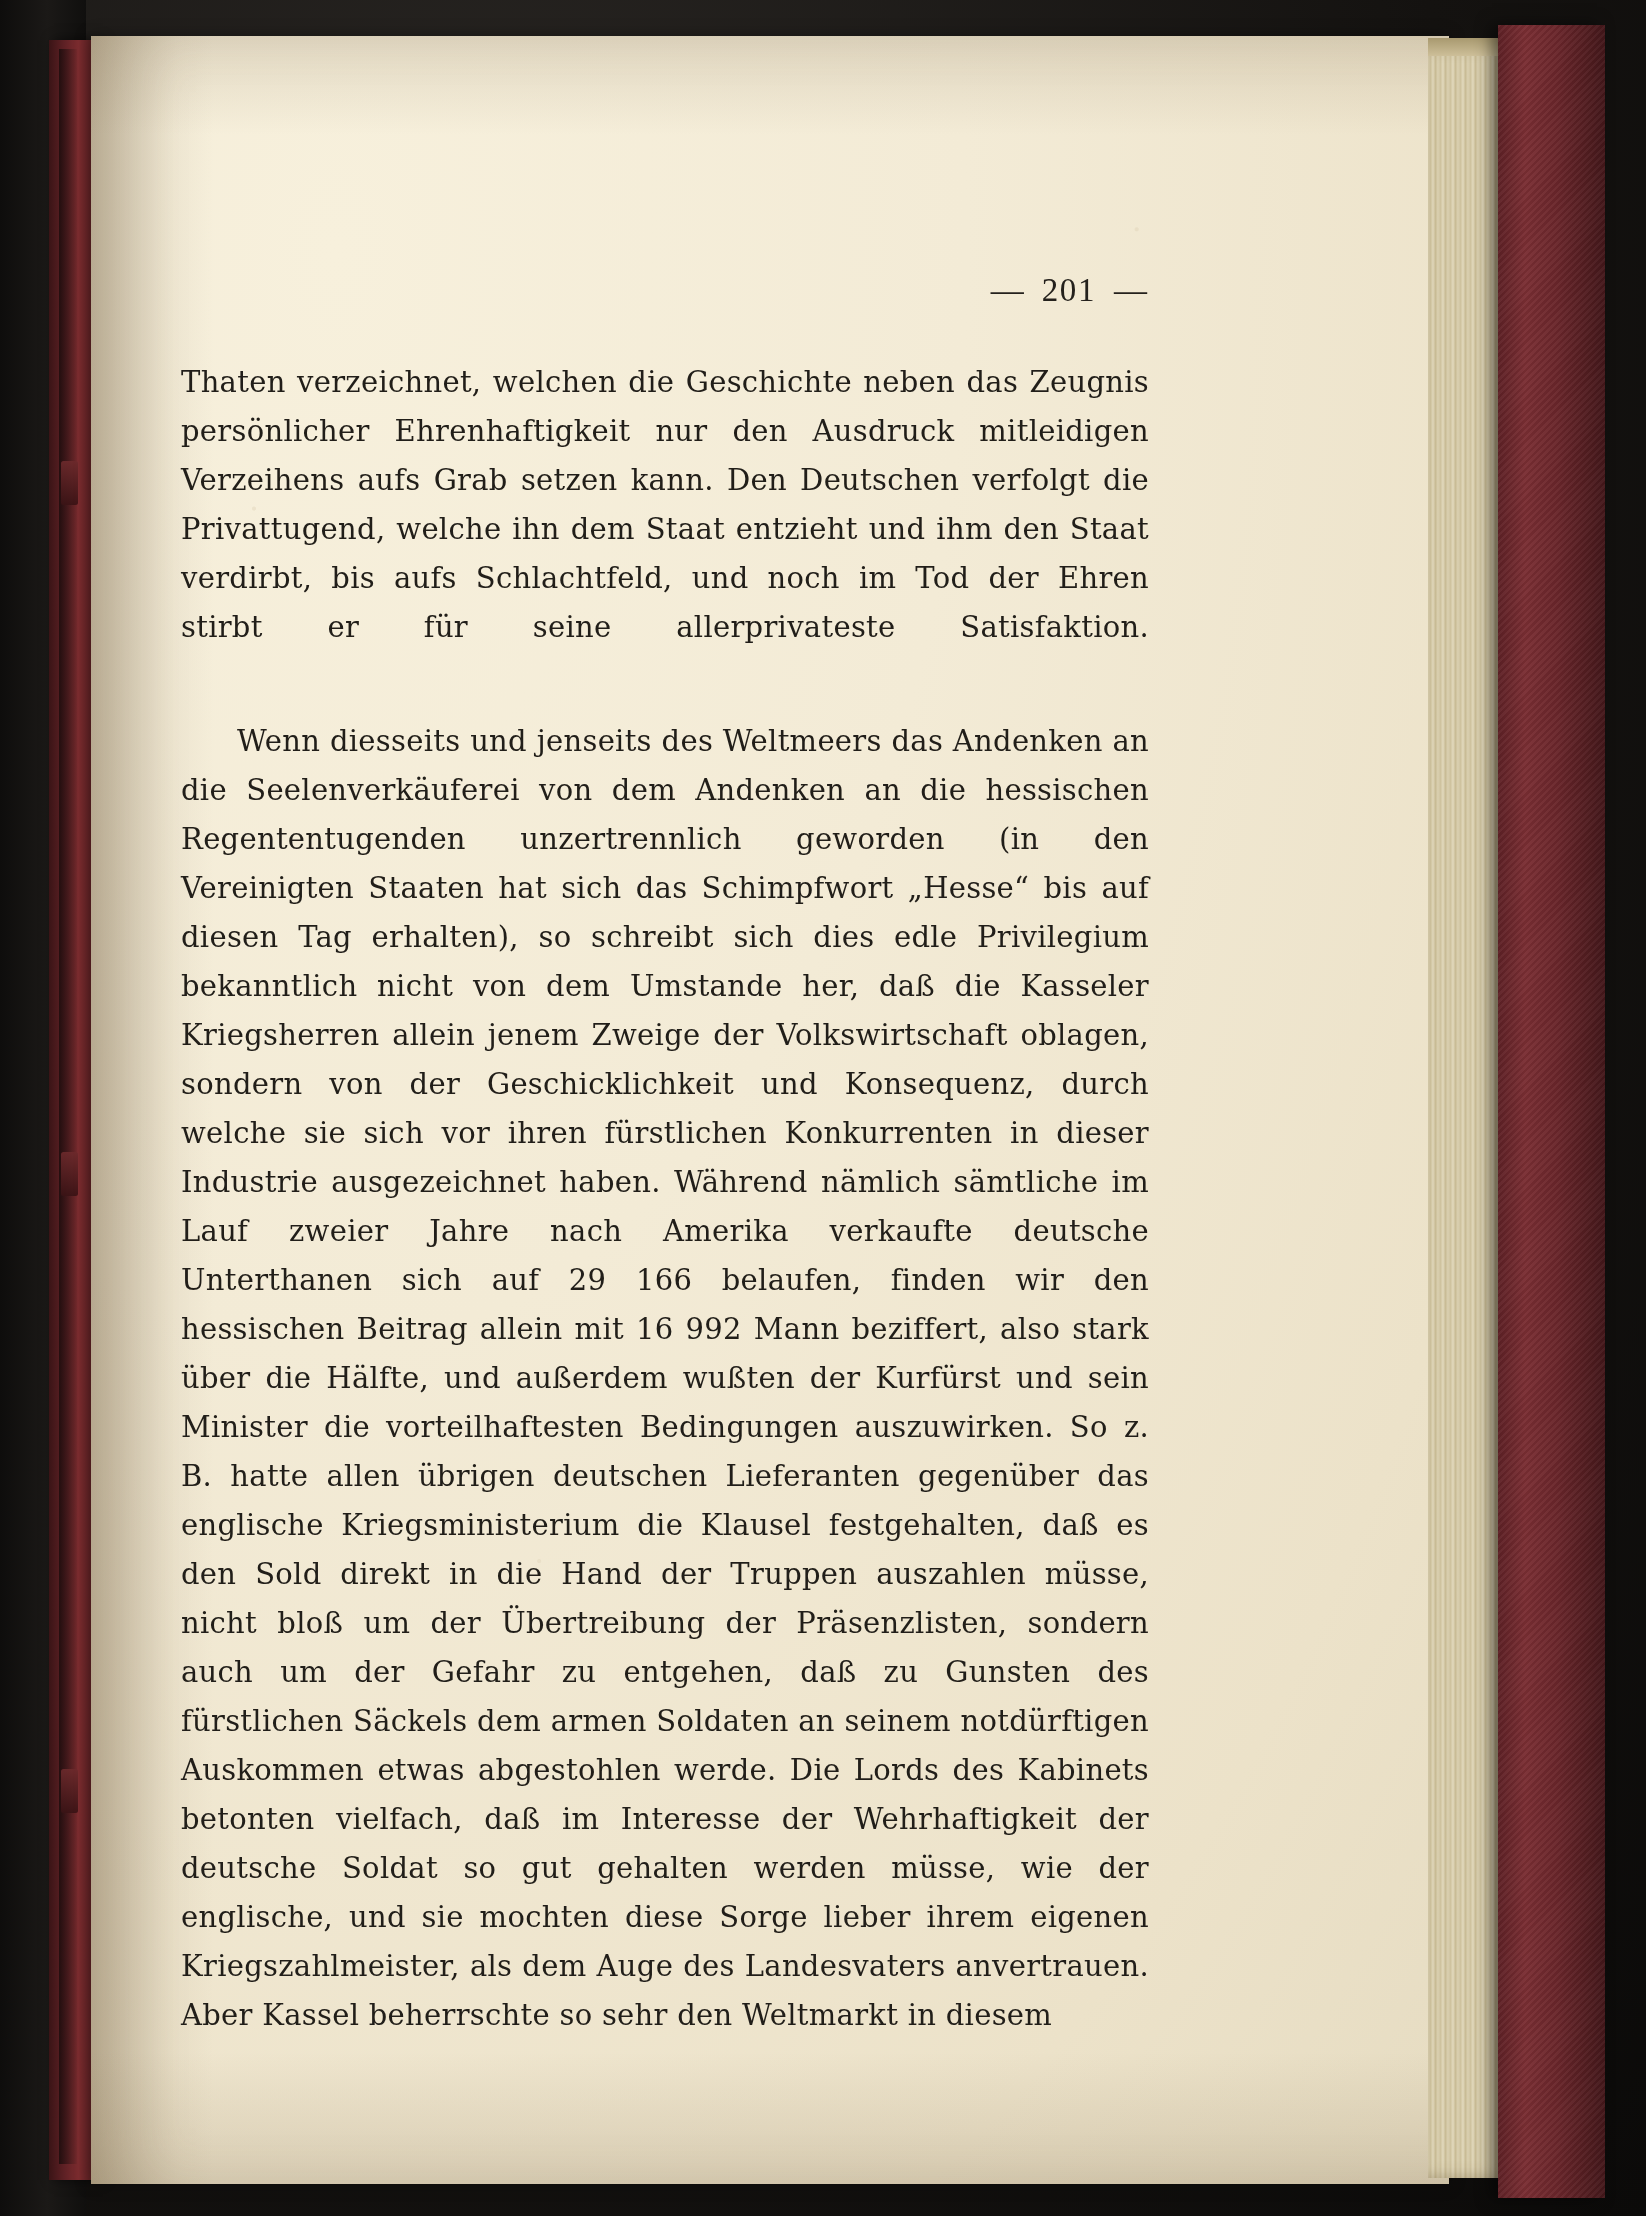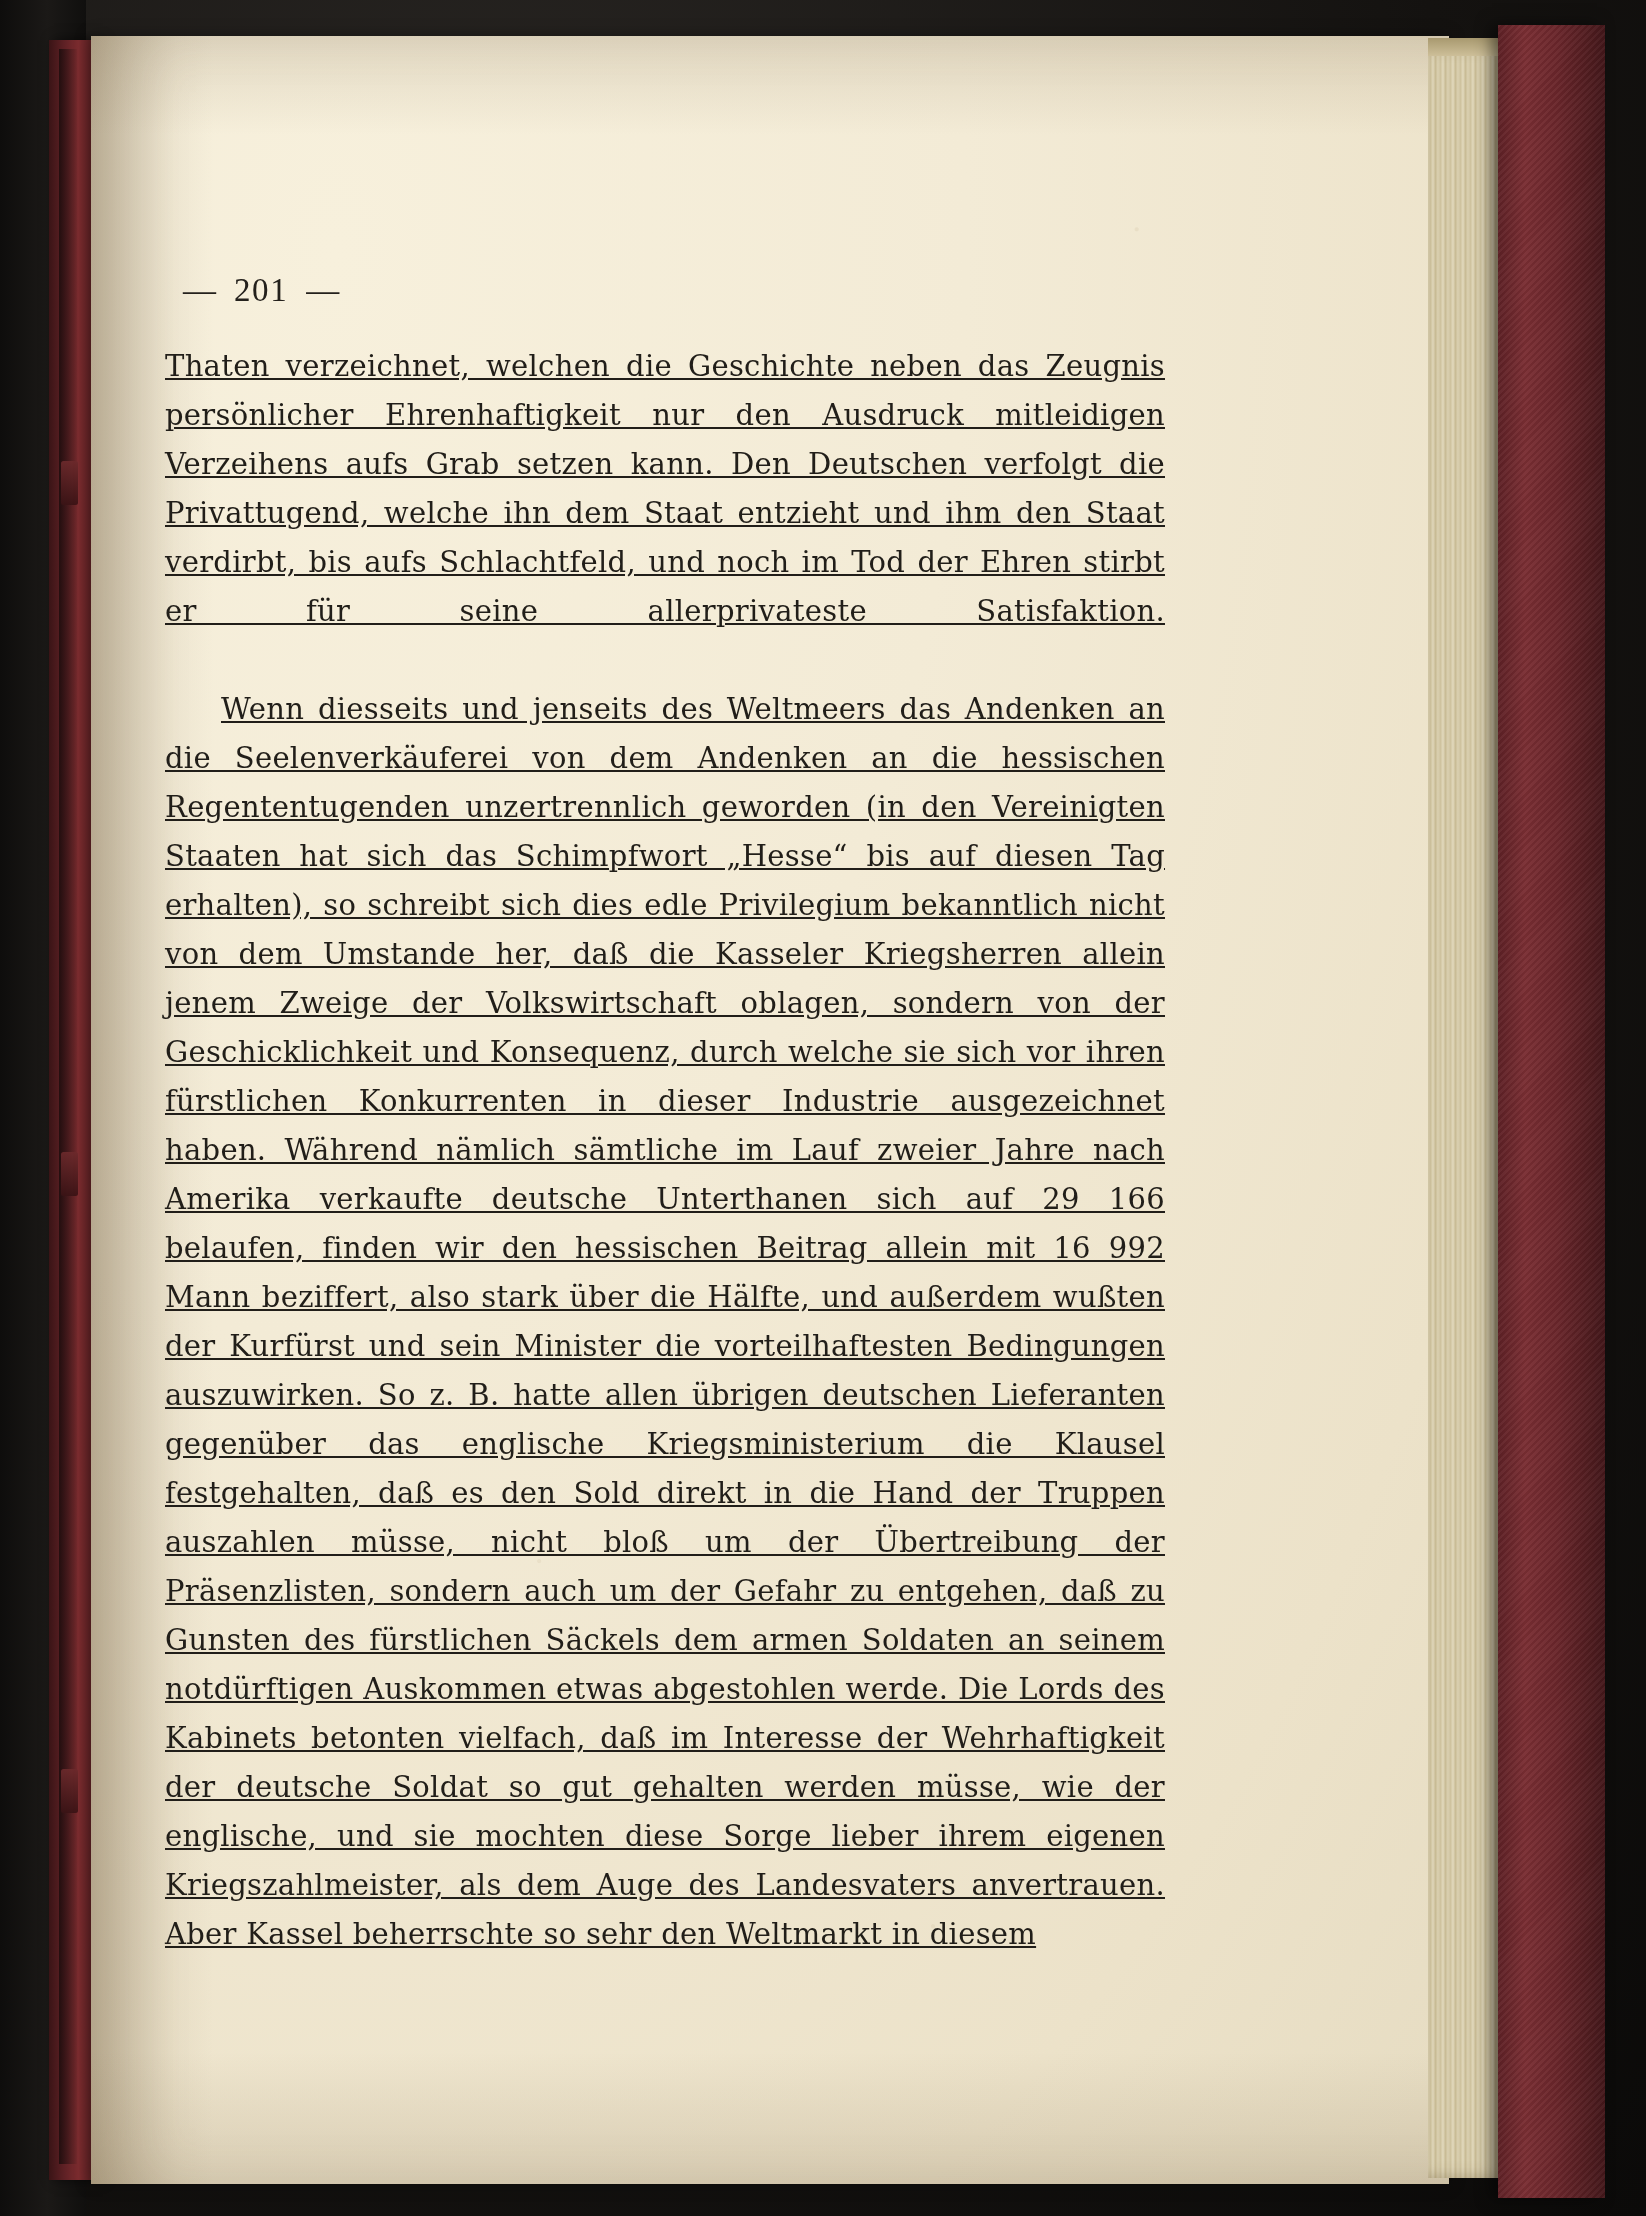--- a/index.html
+++ b/index.html
@@ -110,21 +110,21 @@
   .cover-right-texture {
     position: absolute;
     inset: 0;
     background: repeating-linear-gradient(135deg, rgba(255,255,255,0.035) 0 2.5px, rgba(0,0,0,0.05) 2.5px 5px);
   }
   .folio {
     position: absolute;
     left: 165px;
     top: 272px;
     width: 1000px;
-    text-align: left;
+    text-align: right;
     font-size: 33px;
     letter-spacing: 1.6px;
     color: #24211c;
     font-family: "Liberation Serif", serif;
   }
   .folio .dash { letter-spacing: 0; padding: 0 18px; font-weight: 400; }
   .body-text {
     position: absolute;
     left: 165px;
     top: 342px;
@@ -132,23 +132,22 @@
     color: #211e19;
     font-size: 29px;
     line-height: 49px;
     text-align: justify;
     text-justify: inter-word;
     font-family: "DejaVu Serif", "Liberation Serif", serif;
     letter-spacing: 0.3px;
     -webkit-font-smoothing: antialiased;
   }
   .body-text p {
-    margin: 0;
+    margin: 16px;
     text-indent: 0;
-    text-decoration: underline;
   }
   .body-text p.indent {
     text-indent: 56px;
   }
   
   .body-text p.just-all {
     text-align: justify;
   }
   .body-text p.just-all::after {
     content: "";

